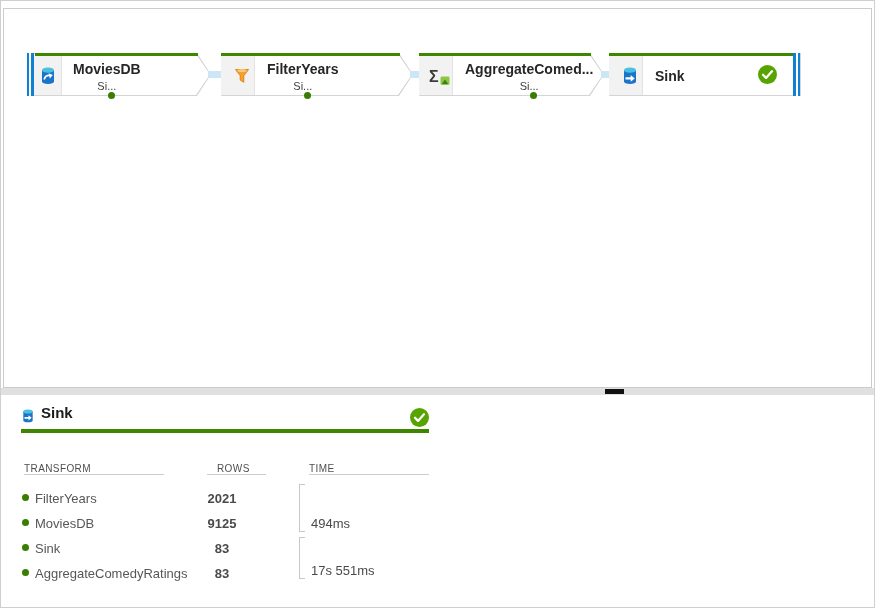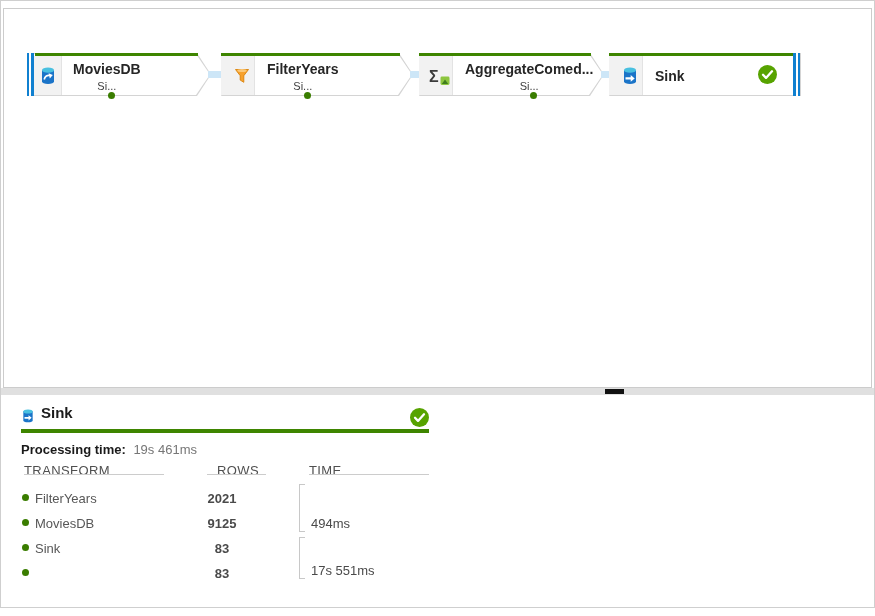--- a/index.html
+++ b/index.html
@@ -56,21 +56,21 @@
 
   
   #panel { position:absolute; left:0; top:394px; width:873px; height:220px; background:#fff; }
   .p-head-icon { position:absolute; left:20px; top:13px; }
   .p-title { position:absolute; left:40px; top:9px; font-size:15px; font-weight:700; color:#1b1b1b; }
   .p-check { position:absolute; left:409px; top:13px; }
   .p-rule { position:absolute; left:20px; top:34px; width:408px; height:4px; background:#3e8500; }
   .p-proc { position:absolute; left:20px; top:47px; font-size:13px; }
   .p-proc .lbl { font-weight:700; color:#1a1a1a; }
   .p-proc .val { color:#767676; margin-left:4px; }
-  .thead { position:absolute; top:68px; font-size:13px; letter-spacing:.4px; color:#4f4f4f; }
+  .thead { position:absolute; top:68px; font-size:10px; letter-spacing:.4px; color:#4f4f4f; }
   .thead-line { position:absolute; top:79px; height:1px; background:#cccccc; }
   .trow { position:absolute; left:20px; width:420px; height:16px; }
   .rdot { position:absolute; left:1px; top:3px; width:7px; height:7px; border-radius:50%; background:#3a7d00; }
   .rname { position:absolute; left:14px; top:0; font-size:13px; color:#575757; white-space:nowrap; }
   .rnum { position:absolute; left:180px; top:0; width:42px; text-align:center; font-size:13px; color:#4a4a4a;font-weight:bold; }
   .bracket { position:absolute; left:298px; width:6px;
              border:1px solid #c8c8c8; border-right:none; background:transparent; }
   .time-label { position:absolute; left:310px; font-size:13px; color:#4a4a4a; white-space:nowrap; }
 </style>
 </head>
@@ -185,24 +185,20 @@
     </div>
     <div class="p-title">Sink</div>
     <div class="p-check">
       <svg width="19" height="19" viewBox="0 0 19 19">
         <circle cx="9.5" cy="9.5" r="9.5" fill="#57a300"></circle>
         <path d="M5 9.8 l3 3.1 6 -6.6" stroke="#ffffff" stroke-width="2.3" fill="none" stroke-linecap="round" stroke-linejoin="round"></path>
       </svg>
     </div>
     <div class="p-rule"></div>
 
-    <div class="p-proc">
-      <span class="lbl">Processing time:</span>
-      <span class="val">19s 461ms</span>
-    </div>
 
     <div class="thead" style="left:23px">TRANSFORM</div>
     <div class="thead" style="left:216px">ROWS</div>
     <div class="thead" style="left:308px">TIME</div>
     <div class="thead-line" style="left:23px;width:140px"></div>
     <div class="thead-line" style="left:206px;width:59px"></div>
     <div class="thead-line" style="left:308px;width:120px"></div>
 
     <div class="trow" style="top:96px">
       <span class="rdot"></span>
@@ -214,20 +210,21 @@
       <span class="rname">MoviesDB</span>
       <span class="rnum">9125</span>
     </div>
     <div class="trow" style="top:146px">
       <span class="rdot"></span>
       <span class="rname">Sink</span>
       <span class="rnum">83</span>
     </div>
     <div class="trow" style="top:171px">
       <span class="rdot"></span>
+      <span class="rname">AggregateComedyRatings</span>
       <span class="rnum">83</span>
     </div>
 
     <div class="bracket" style="top:89px;height:48px"></div>
     <div class="time-label" style="top:121px">494ms</div>
     <div class="bracket" style="top:142px;height:42px"></div>
     <div class="time-label" style="top:168px">17s 551ms</div>
 
   </div>
 </div>

